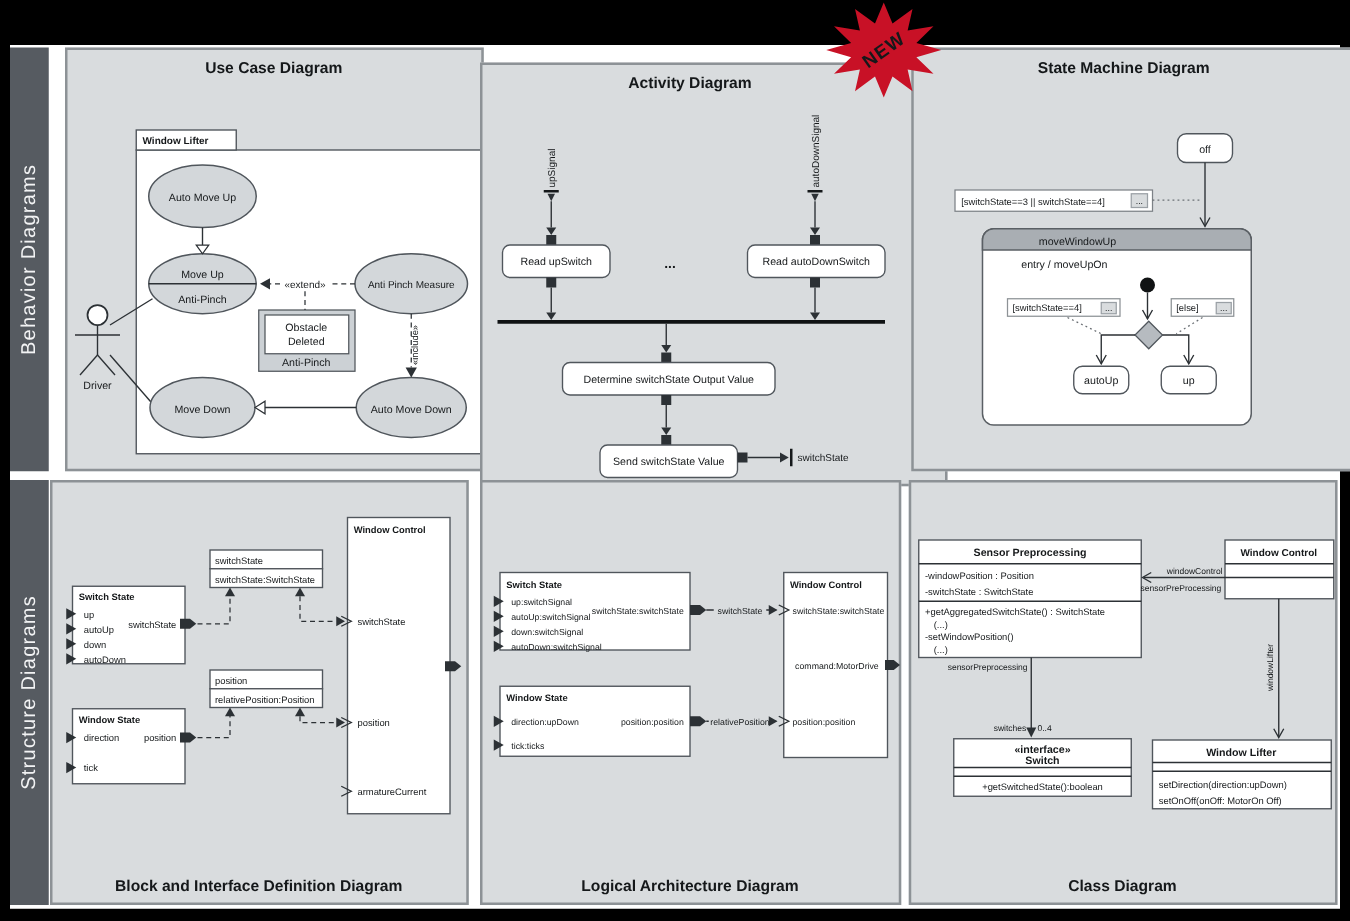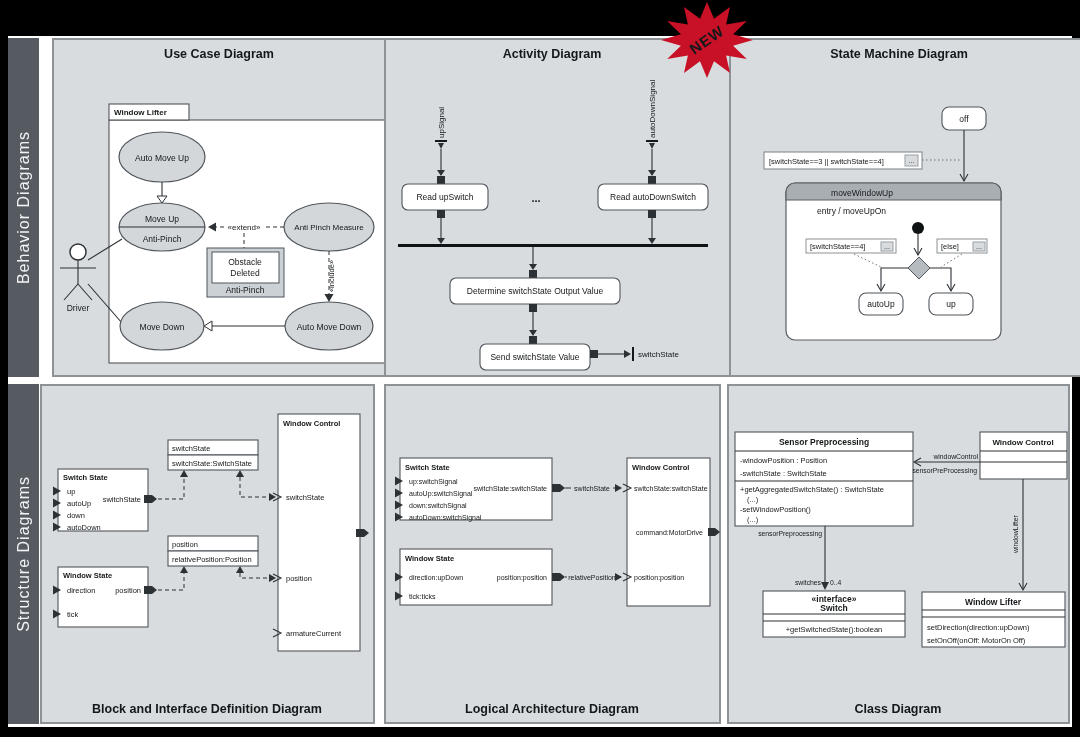--- a/index.html
+++ b/index.html
@@ -5,21 +5,21 @@
   html,body{margin:0;padding:0;background:#000;width:1080px;height:737px;overflow:hidden;
     font-family:"Liberation Sans",sans-serif;}
   .stage{position:absolute;left:0;top:0;width:1080px;height:737px;background:#000;}
   .content-bg{position:absolute;left:8px;top:36px;width:1064px;height:691px;background:#fff;}
   .sidebar{position:absolute;width:31px;background:#565b61;display:flex;align-items:center;justify-content:center;}
   .sidebar span{writing-mode:vertical-rl;transform:rotate(180deg);color:#f2f3f4;font-size:16px;letter-spacing:1px;white-space:nowrap;}
   .sb-top{left:8px;top:38px;height:339px;}
   .sb-bot{left:8px;top:384px;height:340px;}
   .panel{position:absolute;background:#d9dcde;border:2px solid #8d9296;box-sizing:border-box;}
   .p1{left:40px;top:38px;width:335px;height:339px;margin-left:12px;}
-  .p2{left:384px;top:38px;width:374px;height:339px;text-align:center;}
+  .p2{left:384px;top:50px;width:374px;height:339px;text-align:center;}
   .p3{left:729px;top:38px;width:385px;height:339px;}
   .p4{left:40px;top:384px;width:335px;height:340px;}
   .p5{left:384px;top:384px;width:337px;height:340px;}
   .p6{left:727px;top:384px;width:343px;height:340px;}
   .panel svg{position:absolute;left:-2px;top:-2px;}
   .badge{position:absolute;left:650px;top:0;width:115px;height:85px;z-index:9;}
   svg text{fill:#15181a;font-family:"Liberation Sans",sans-serif;}
   .ptitle{font-size:12.5px;font-weight:bold;}
   .node{fill:#d3d7da;stroke:#50565c;stroke-width:1.2;}
   .wbox{fill:#fff;stroke:#50565c;stroke-width:1.1;}

